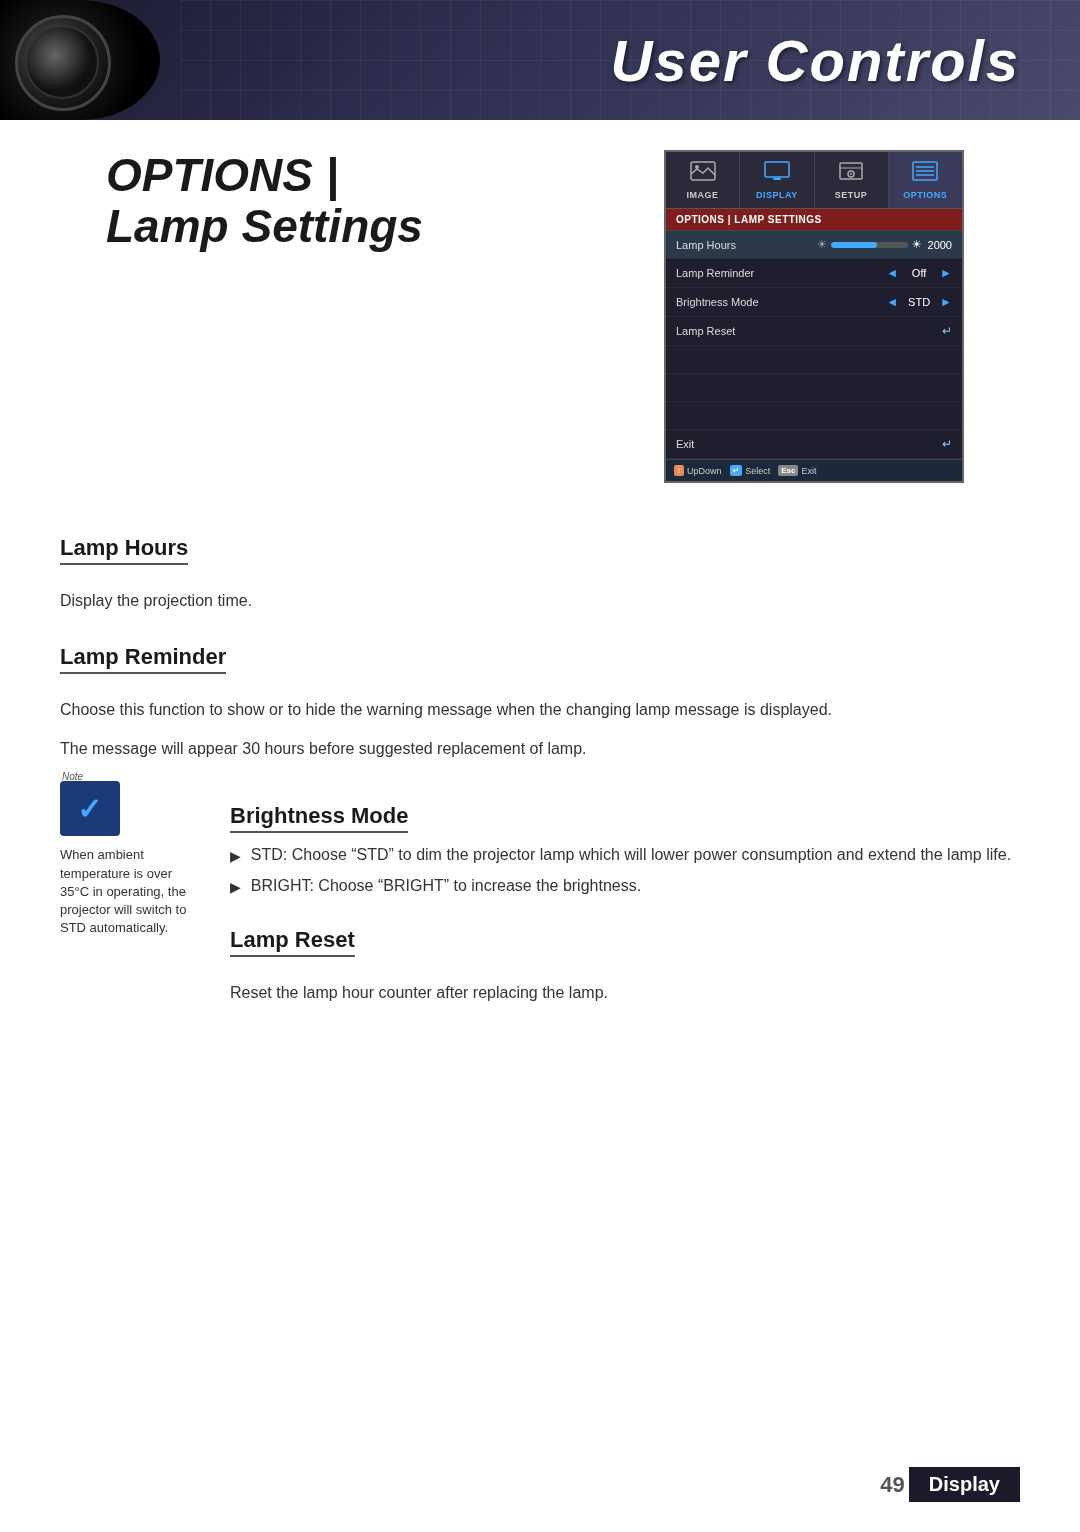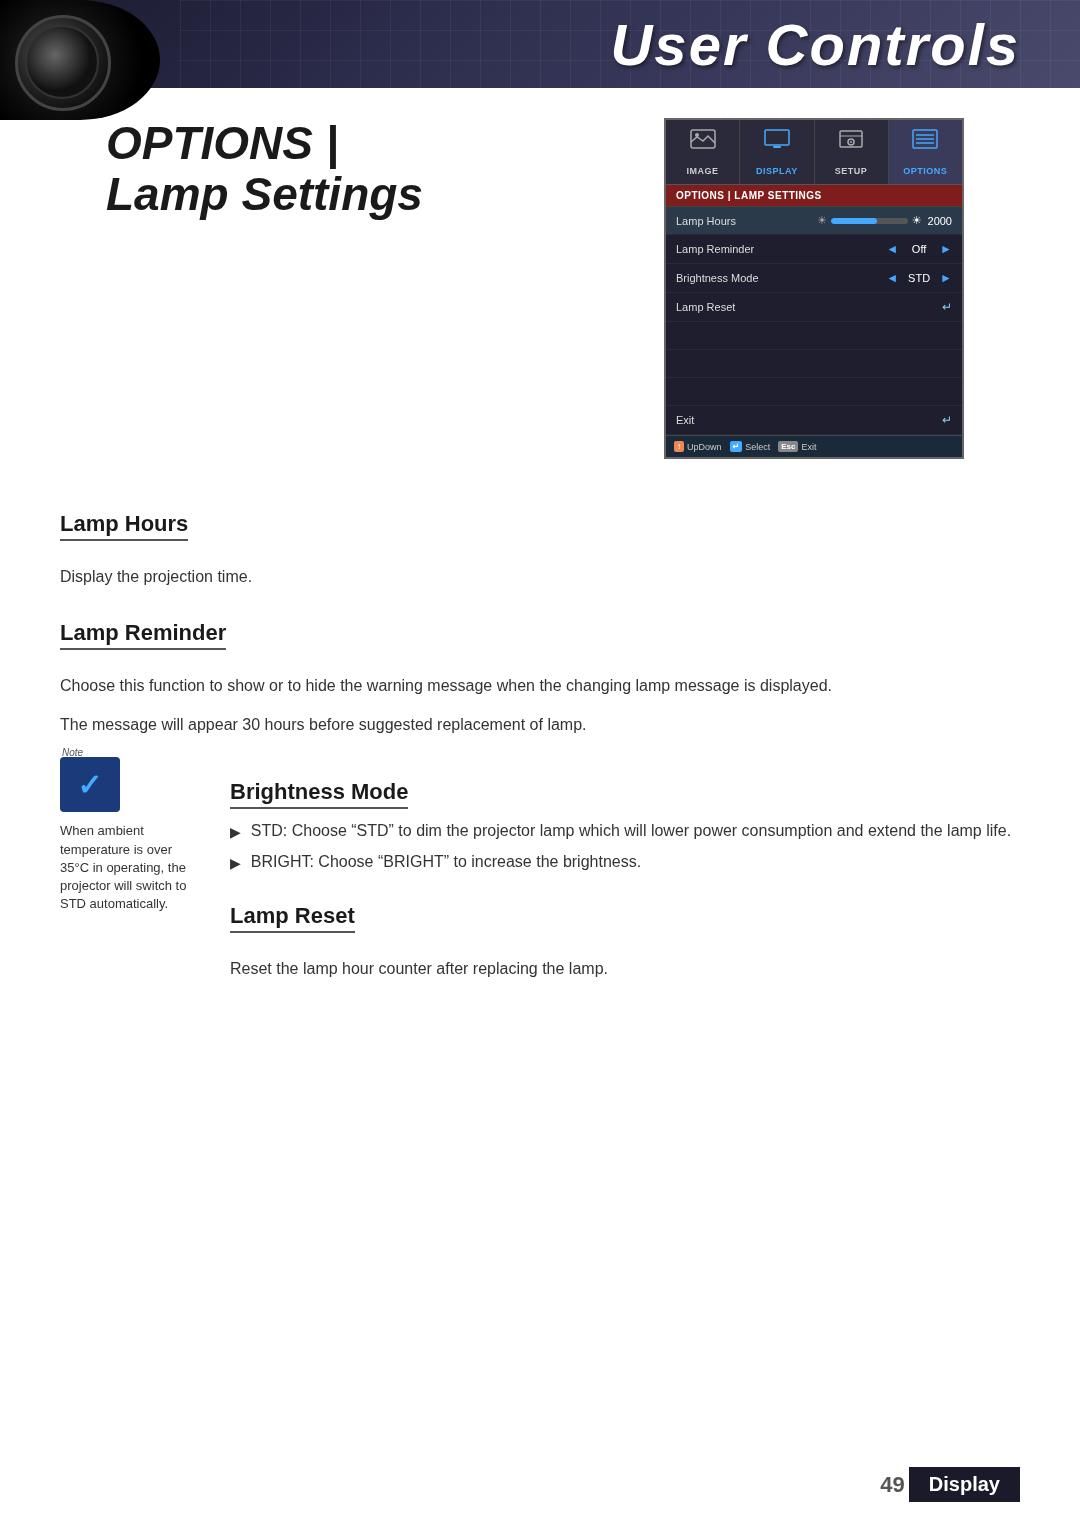--- a/index.html
+++ b/index.html
@@ -9,21 +9,21 @@
       min-height: 1532px;
       background: #ffffff;
       font-family: Arial, Helvetica, sans-serif;
       position: relative;
       overflow-x: hidden;
     }
 
     
     .header {
       width: 100%;
-      height: 88px;
+      height: 120px;
       background: linear-gradient(135deg, #1a1a2e 0%, #2d2d4e 40%, #3a3a5c 70%, #4a4a6c 100%);
       position: relative;
       display: flex;
       align-items: center;
       justify-content: flex-end;
       padding-right: 60px;
     }
 
     .header-lens {
       position: absolute;
@@ -123,21 +123,21 @@
       background: #2a2a3a;
       border-bottom: 1px solid #555;
     }
 
     .menu-tab {
       flex: 1;
       padding: 8px 4px;
       display: flex;
       flex-direction: column;
       align-items: center;
-      gap: 16px;
+      gap: 8px;
       border-right: 1px solid #444;
       cursor: pointer;
     }
 
     .menu-tab:last-child { border-right: none; }
 
     .menu-tab.active {
       background: #3a3a5a;
     }
 

